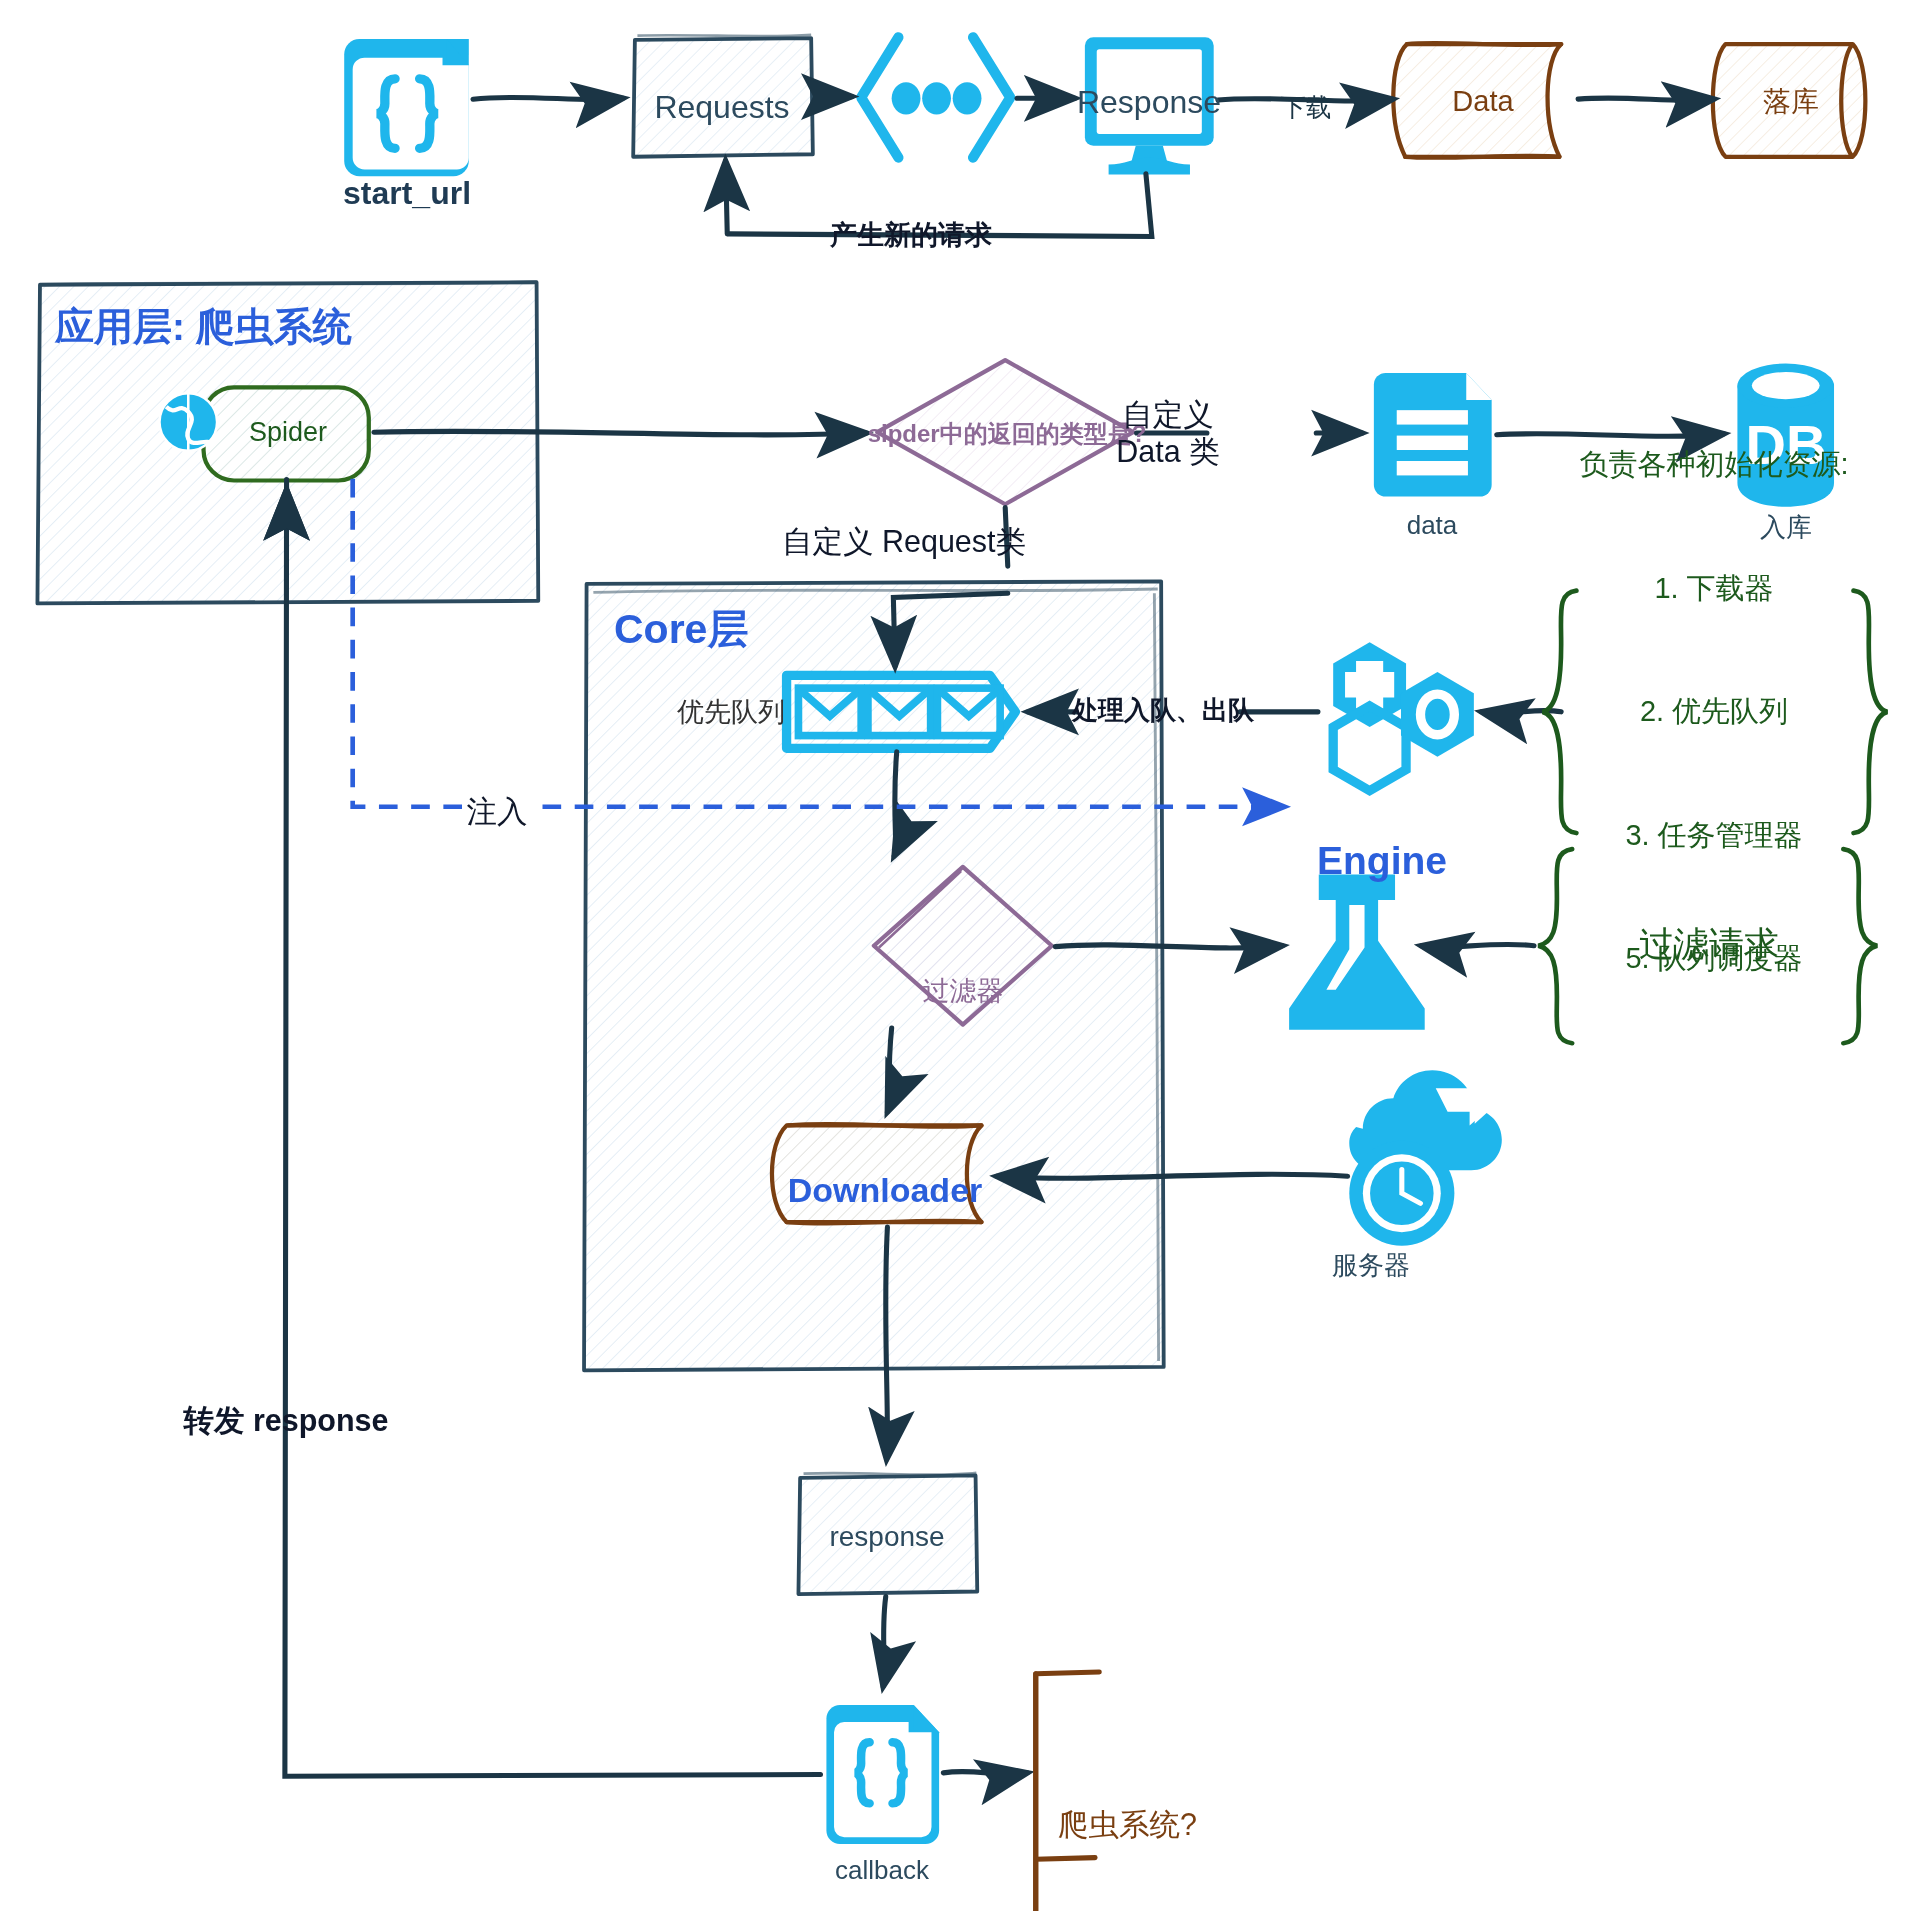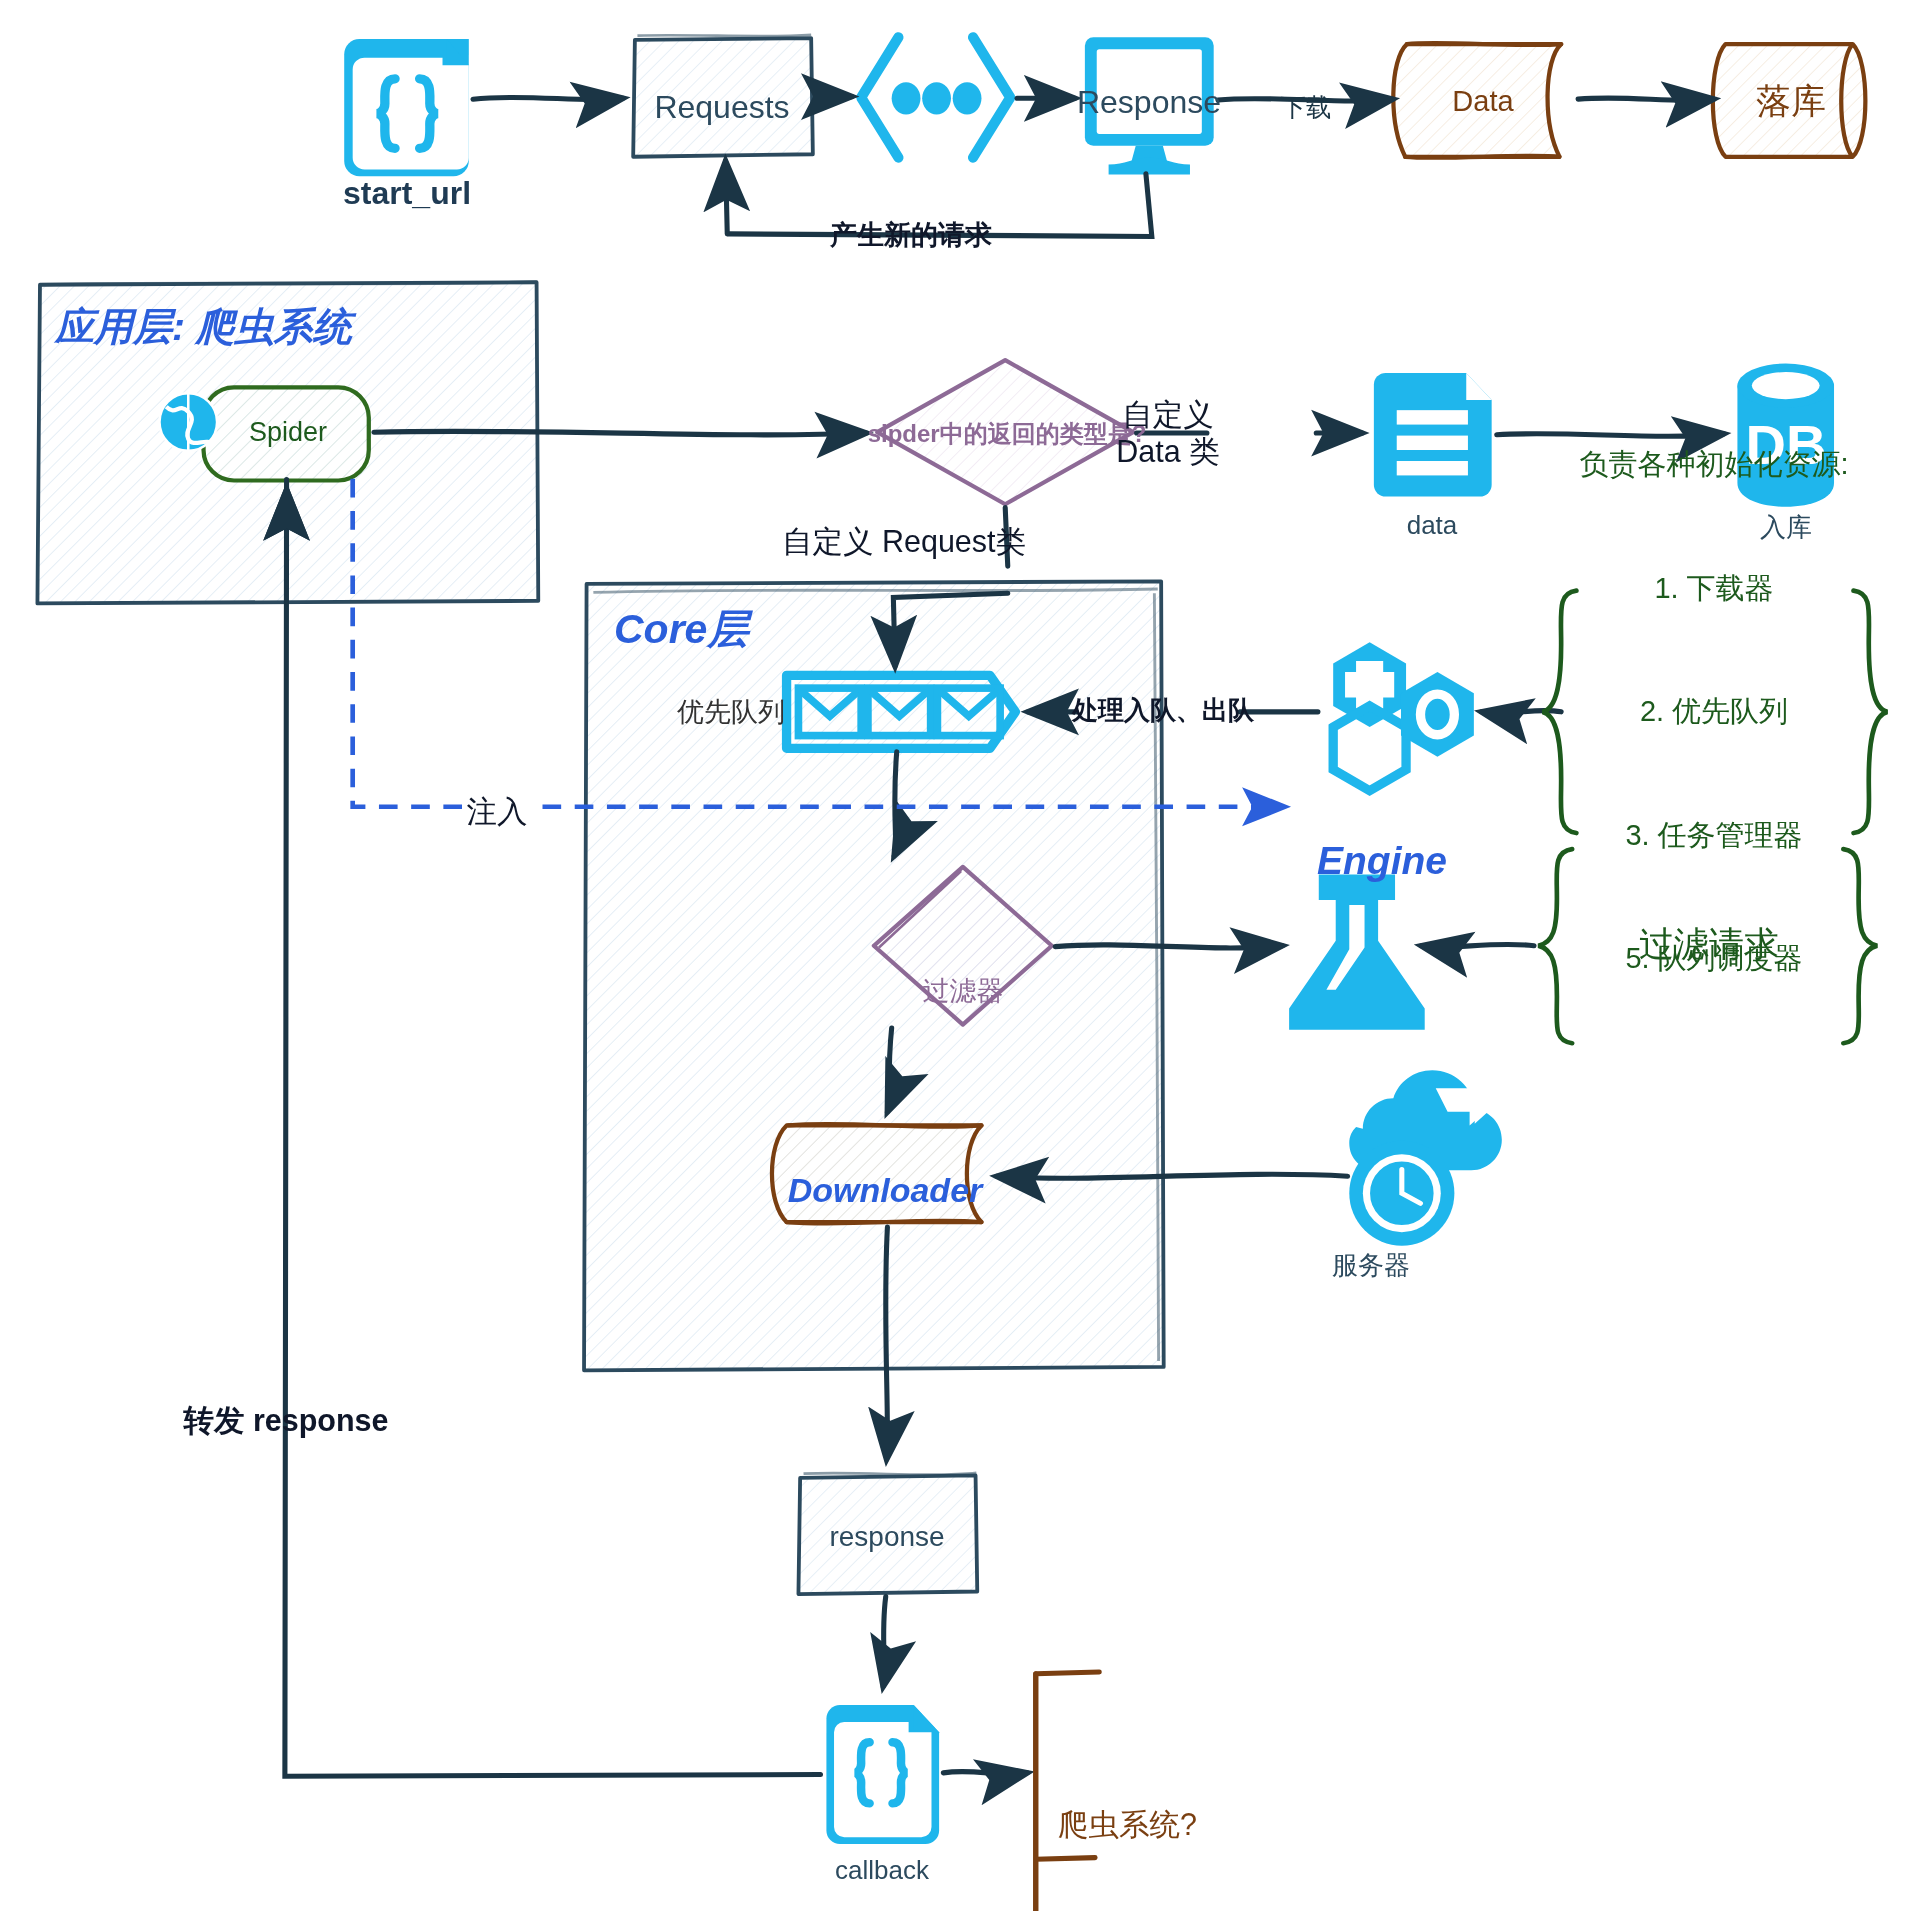--- a/index.html
+++ b/index.html
@@ -2,21 +2,21 @@
 <html style="font-size:13.6px"><head>
 <meta charset="utf-8">
 <style>
   html,body{margin:0;padding:0;background:#ffffff;}
   body{font-family:"Liberation Sans","DejaVu Sans",sans-serif;}
   #stage{position:relative;width:1924px;height:1911px;background:#fff;overflow:hidden;}
   #stage svg.layer{position:absolute;left:0;top:0;width:1924px;height:1911px;pointer-events:none;}
   .lbl{position:absolute;white-space:pre;line-height:1.25;}
   .center{transform:translate(-50%,-50%);text-align:center;}
   .red{color:#0f172a;}
-  .blue{color:#2b5fdb;font-style:italic;}
+  .blue{color:#2b5fdb;}
   .darkblue{color:#1f3b54;}
   .green{color:#1d5a1d;}
   .brown{color:#7a3f11;}
   .purple{color:#8d6a96;}
   .navy{color:#2c4a5e;}
   .bold{font-weight:bold;}
 </style>
 </head>
 <body>
 
@@ -268,21 +268,21 @@
   <div class="lbl center darkblue bold" style="left:407px;top:193px;font-size:32px;">start_url</div>
 
   <div class="lbl center navy" style="left:722px;top:107px;font-size:32px;">Requests</div>
 
   <div class="lbl center navy" style="left:1149px;top:102px;font-size:32px;">Response</div>
 
   <div class="lbl center" style="left:1306px;top:108px;font-size:25.4px;color:#1b3545;">下载</div>
 
   <div class="lbl center brown" style="left:1483px;top:101px;font-size:29px;">Data</div>
 
-  <div class="lbl center brown" style="left:1791px;top:101px;font-size:35px;">落库</div>
+  <div class="lbl center brown" style="left:1791px;top:101px;font-size:28px;">落库</div>
 
   <div class="lbl center red bold" style="left:911px;top:236px;font-size:27px;">产生新的请求</div>
 
   <div class="lbl blue bold" style="left:55px;top:303px;font-size:39px;">应用层: 爬虫系统</div>
 
   <div class="lbl center green" style="left:288px;top:433px;font-size:27px;">Spider</div>
 
   <div class="lbl center purple" style="left:1007px;top:434px;font-size:24px;font-weight:bold;">sipder中的返回的类型是?</div>
 
   <div class="lbl center red" style="left:1168px;top:433px;font-size:30.5px;line-height:1.2;">自定义<br>Data 类</div>

